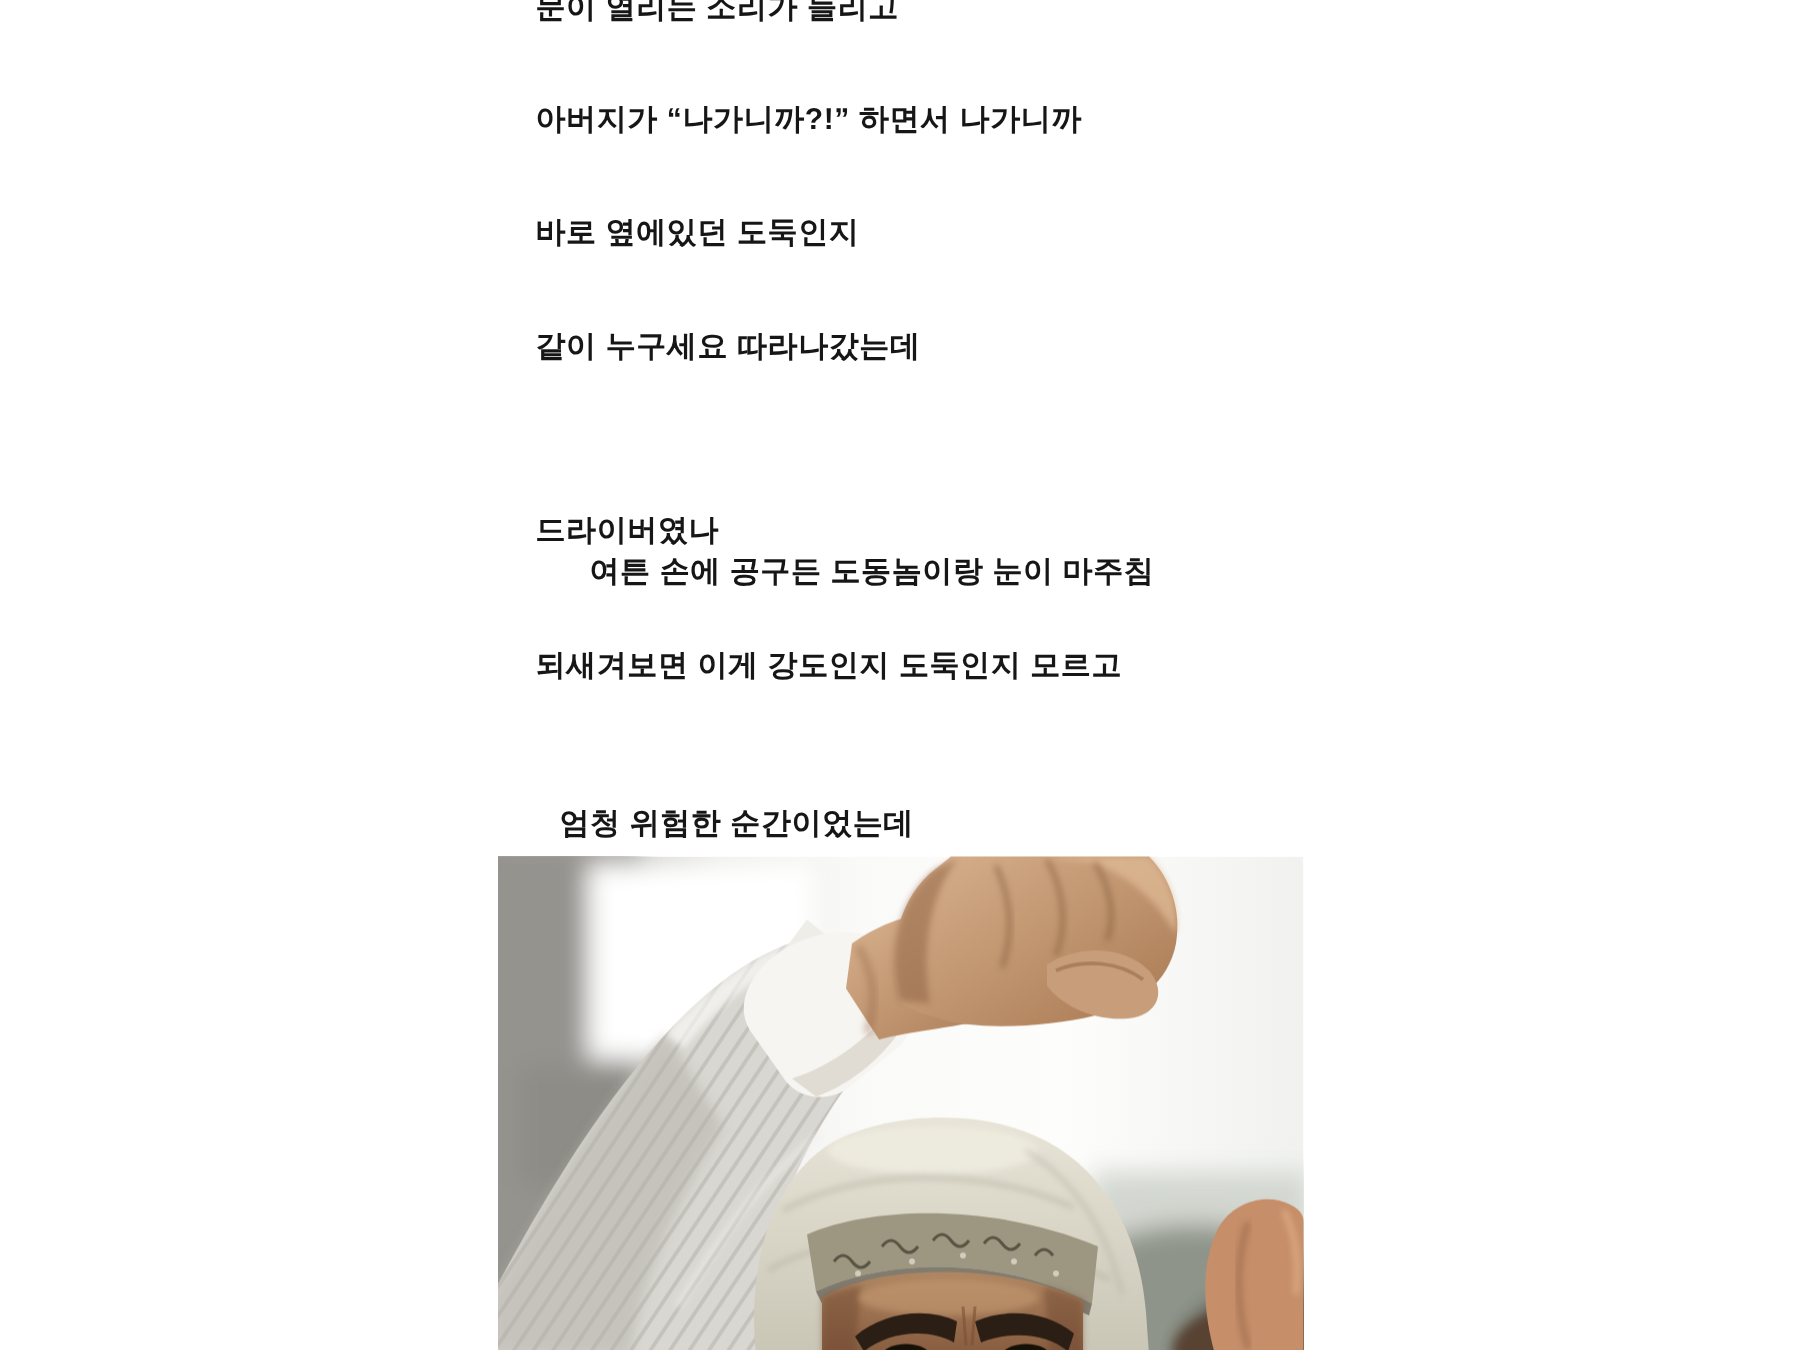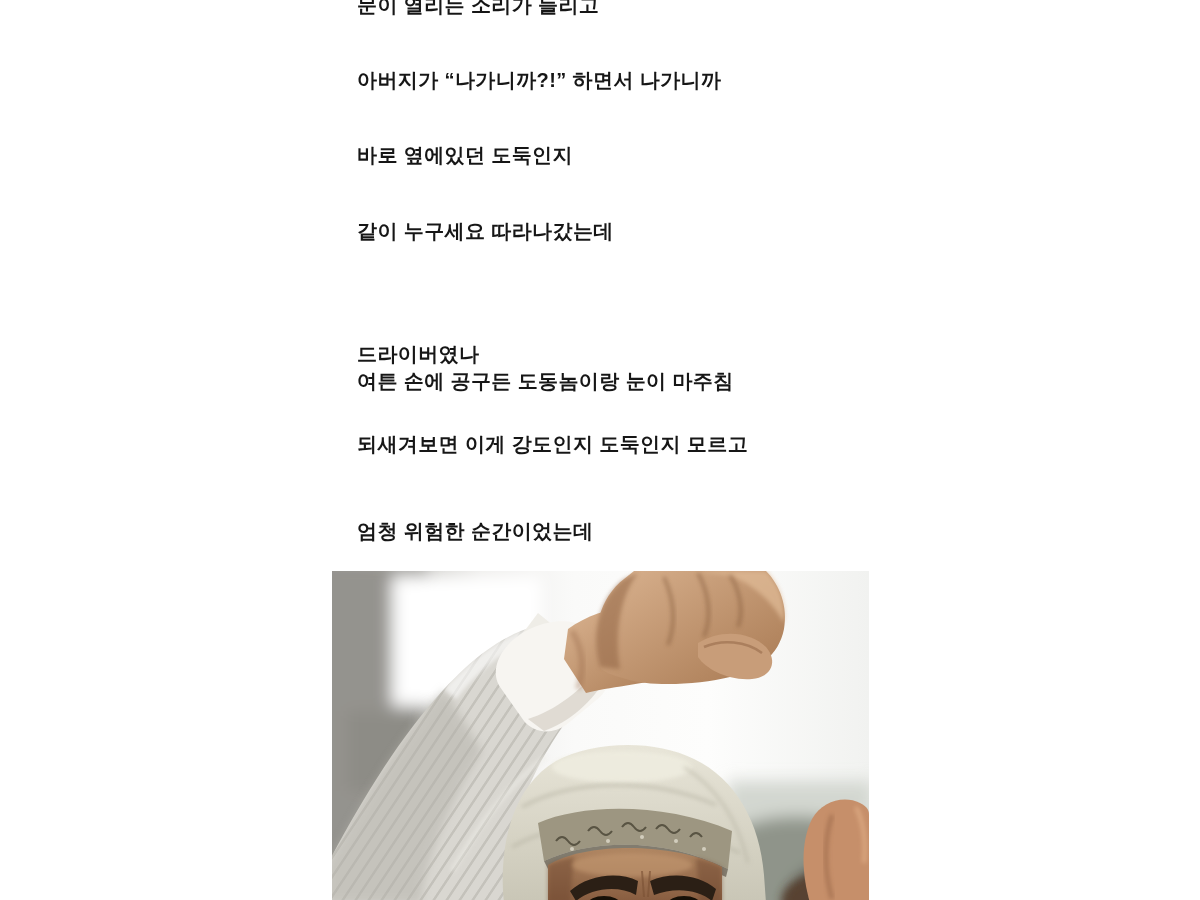--- a/index.html
+++ b/index.html
@@ -19,23 +19,23 @@
     line-height:26px;
     letter-spacing:0.4px;
     color:#161616;
     white-space:nowrap;
   }
   .post-line:nth-of-type(1){top:-8px;}
   .post-line:nth-of-type(2){top:67px;}
   .post-line:nth-of-type(3){top:142px;}
   .post-line:nth-of-type(4){top:218px;}
   .post-line:nth-of-type(5){top:293px;margin-top:48px;}
-  .post-line:nth-of-type(6){top:368px;}
+  .post-line:nth-of-type(6){top:368px;margin-left:36px;}
   .post-line:nth-of-type(7){top:431px;}
-  .post-line:nth-of-type(8){top:518px;}
+  .post-line:nth-of-type(8){top:536px;margin-left:16px;}
   .photo-frame{
     position:absolute;
     left:332px;top:571px;
     width:537px;height:329px;
     overflow:hidden;
   }
   .photo-frame svg{display:block;}
 </style>
 </head>
 <body>

